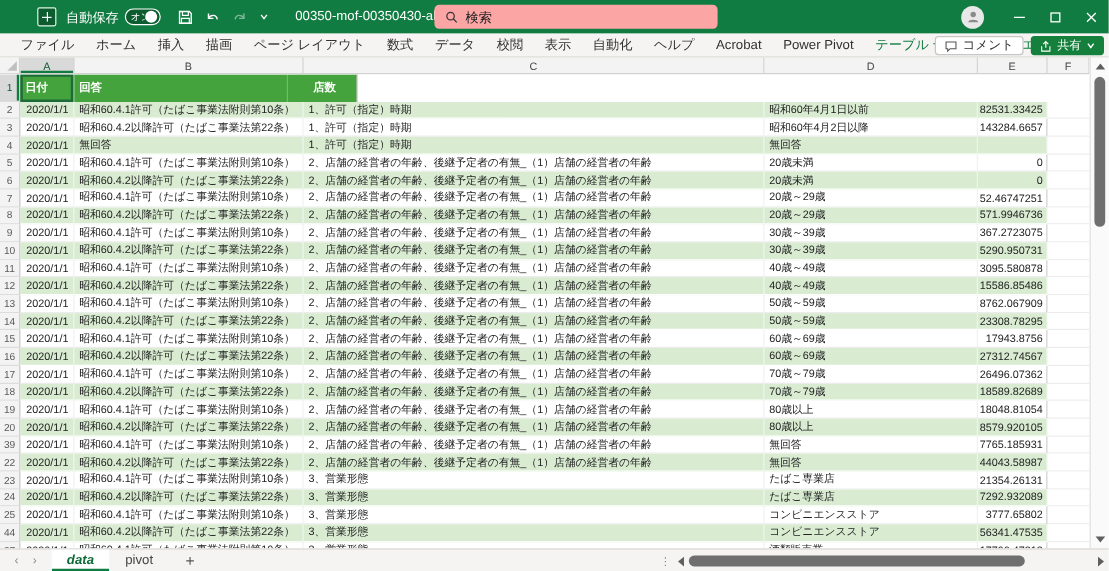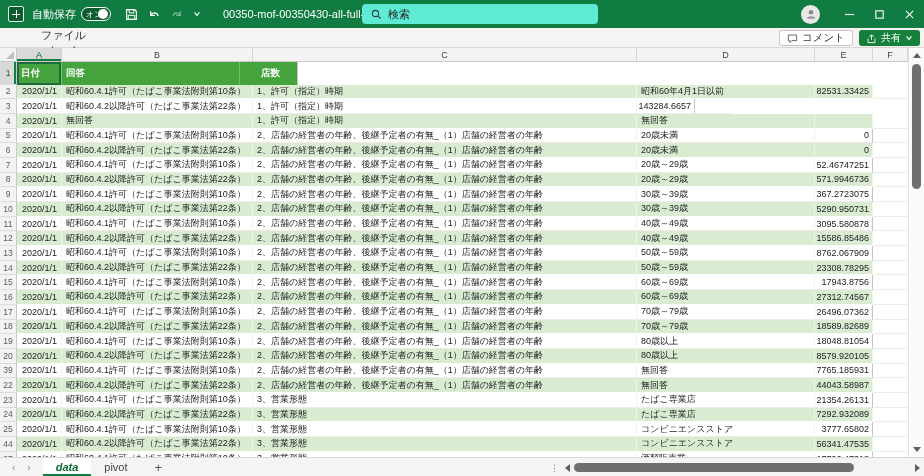--- a/index.html
+++ b/index.html
@@ -2,45 +2,45 @@
 <html><head>
 <meta charset="utf-8">
 <style>
   * { box-sizing: border-box; margin: 0; padding: 0; }
   html,body { width: 924px; height: 476px; overflow: hidden; }
   body { font-family: "Liberation Sans", "DejaVu Sans", sans-serif; background:#fff; }
   .app { position: relative; width: 924px; height: 476px; background:#fff; }
 
   
   .titlebar { position:absolute; top:0; left:0; width:924px; height:28px; background:#107C41;
-    display:flex; align-items:center; color:#fff; font-size:11px; }
+    display:flex; align-items:center; color:#fff; font-size:11px;padding-left:23px; }
   .tb-left { display:flex; align-items:center; gap:8px; padding-left:8px; }
   .excel-icon { width:16px; height:16px; border-radius:2px; background:#0c5c30; position:relative; flex:0 0 auto; border:1px solid #dff3e6;}
   .excel-icon:before { content:""; position:absolute; left:3px; top:3px; width:8px; height:8px;
     background:linear-gradient(#fff,#fff) 0 3.5px/8px 1px no-repeat, linear-gradient(#fff,#fff) 3.5px 0/1px 8px no-repeat; }
   .autosave { display:flex; align-items:center; gap:5px; }
   .toggle { width:30px; height:14px; border:1px solid #fff; border-radius:8px; background:#0b5c2f;
     position:relative; display:flex; align-items:center; }
   .toggle .knob { position:absolute; right:2px; width:10px; height:10px; border-radius:50%; background:#fff; }
   .toggle .on-label { position:absolute; left:4px; font-size:8px; color:#fff; }
   .qat { display:flex; align-items:center; gap:9px; margin-left:6px; }
   .qat svg { display:block; }
   .dim { opacity:.45; }
   .doc-title { display:flex; align-items:center; gap:6px; margin-left:14px; white-space:nowrap; }
   .chev { width:8px; height:8px; }
-  .search-box { position:absolute; left:362px; top:4px; width:236px; height:20px; background:#5eead4;
+  .search-box { position:absolute; left:362px; top:4px; width:236px; height:20px; background:#fca5a5;
     border-radius:4px; display:flex; align-items:center; gap:6px; padding-left:9px; color:#1b1b1b; font-size:11px; }
   .tb-right { position:absolute; right:0; top:0; height:28px; display:flex; align-items:center; gap:0; }
   .avatar { width:19px; height:19px; border-radius:50%; background:#e8e8e8; display:flex; align-items:center; justify-content:center; margin-right:14px;}
   .winbtn { width:30px; height:28px; display:flex; align-items:center; justify-content:center; }
 
   
   .ribbon { position:absolute; top:28px; left:0; width:924px; height:20px; background:#f5f4f3;
     border-bottom:1px solid #d9d7d5; display:flex; align-items:center; font-size:11px; color:#323130; }
-  .rtabs { display:flex; align-items:center; height:100%; padding-left:8px;flex-direction:column; }
+  .rtabs { display:flex; align-items:center; height:100%; padding-left:8px; }
   .rtab { padding:0 9px; height:100%; display:flex; align-items:center; cursor:default; white-space:nowrap; }
   .rtab.ctx { color:#107C41; }
   .ribbon-right { position:absolute; right:4px; top:2px; display:flex; align-items:center; gap:6px; }
   .comments-btn { display:flex; align-items:center; gap:4px; background:#fff; border:1px solid #c8c6c4;
     border-radius:3px; height:16px; padding:0 7px; font-size:10.5px; color:#323130; }
   .share-btn { display:flex; align-items:center; gap:4px; background:#15803c; border-radius:3px;
     height:16px; padding:0 7px; font-size:10px; color:#fff; }
 
   
   .colheads { position:absolute; top:48px; left:0; width:908px; height:14px; display:flex; background:#f3f3f3;
@@ -232,20 +232,21 @@
         <div class="c cC">1、許可（指定）時期</div>
         <div class="c cD">昭和60年4月1日以前</div>
         <div class="c cE">82531.33425</div>
         <div class="c cF"></div>
       </div>
       <div class="row">
         <div class="gut">3</div>
         <div class="c cA">2020/1/1</div>
         <div class="c cB">昭和60.4.2以降許可（たばこ事業法第22条）</div>
         <div class="c cC">1、許可（指定）時期</div>
+        <div class="c cD">昭和60年4月2日以降</div>
         <div class="c cE">143284.6657</div>
         <div class="c cF"></div>
       </div>
       <div class="row band">
         <div class="gut">4</div>
         <div class="c cA">2020/1/1</div>
         <div class="c cB">無回答</div>
         <div class="c cC">1、許可（指定）時期</div>
         <div class="c cD">無回答</div>
         <div class="c cE"></div>

